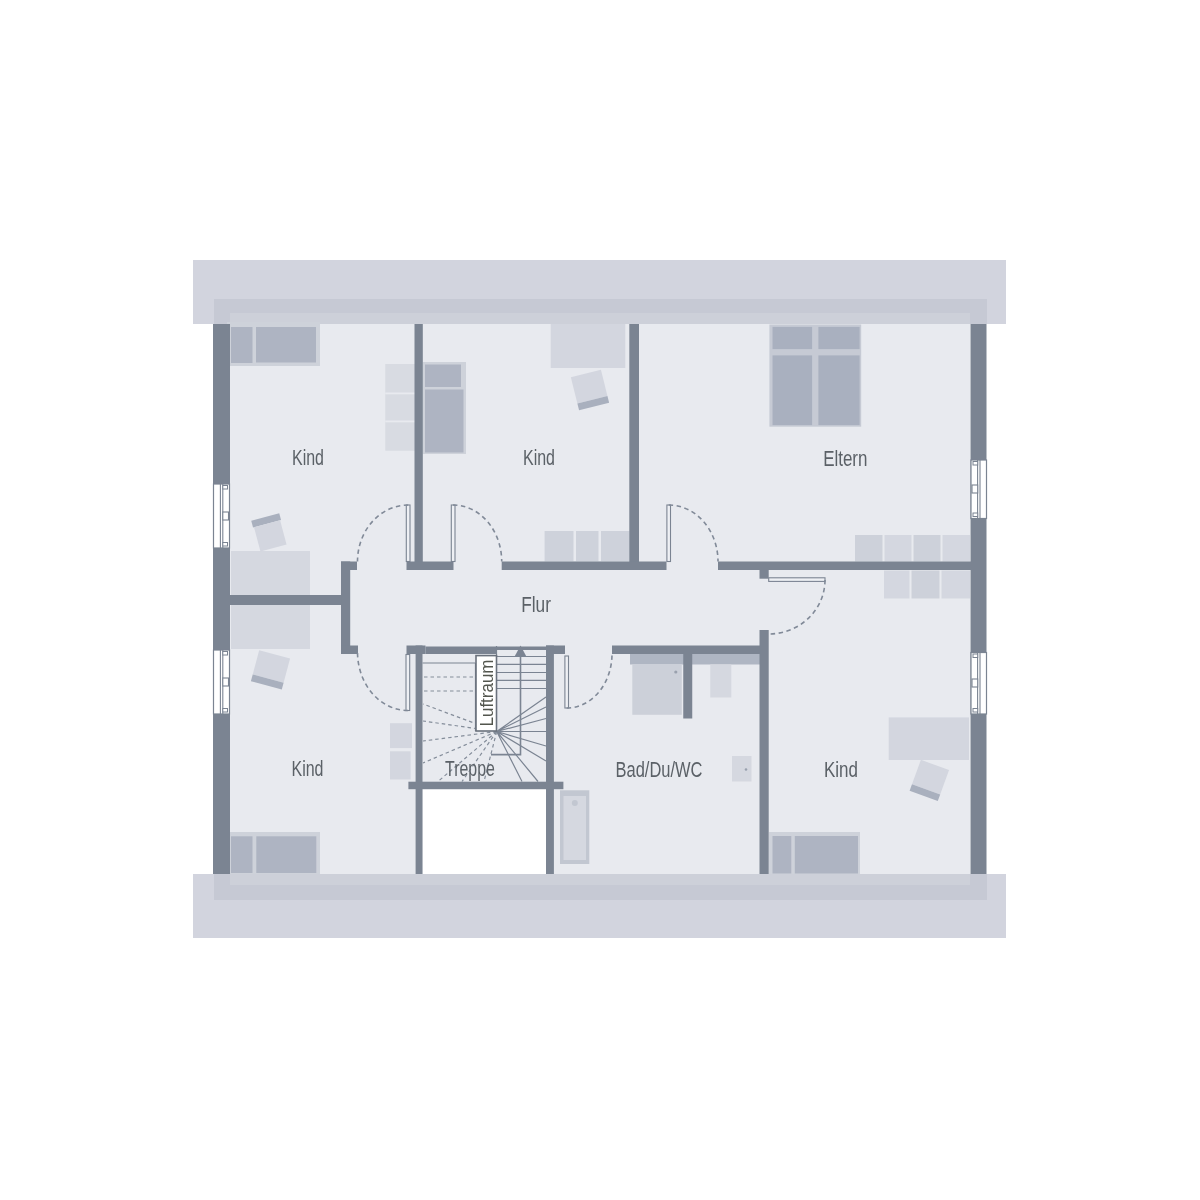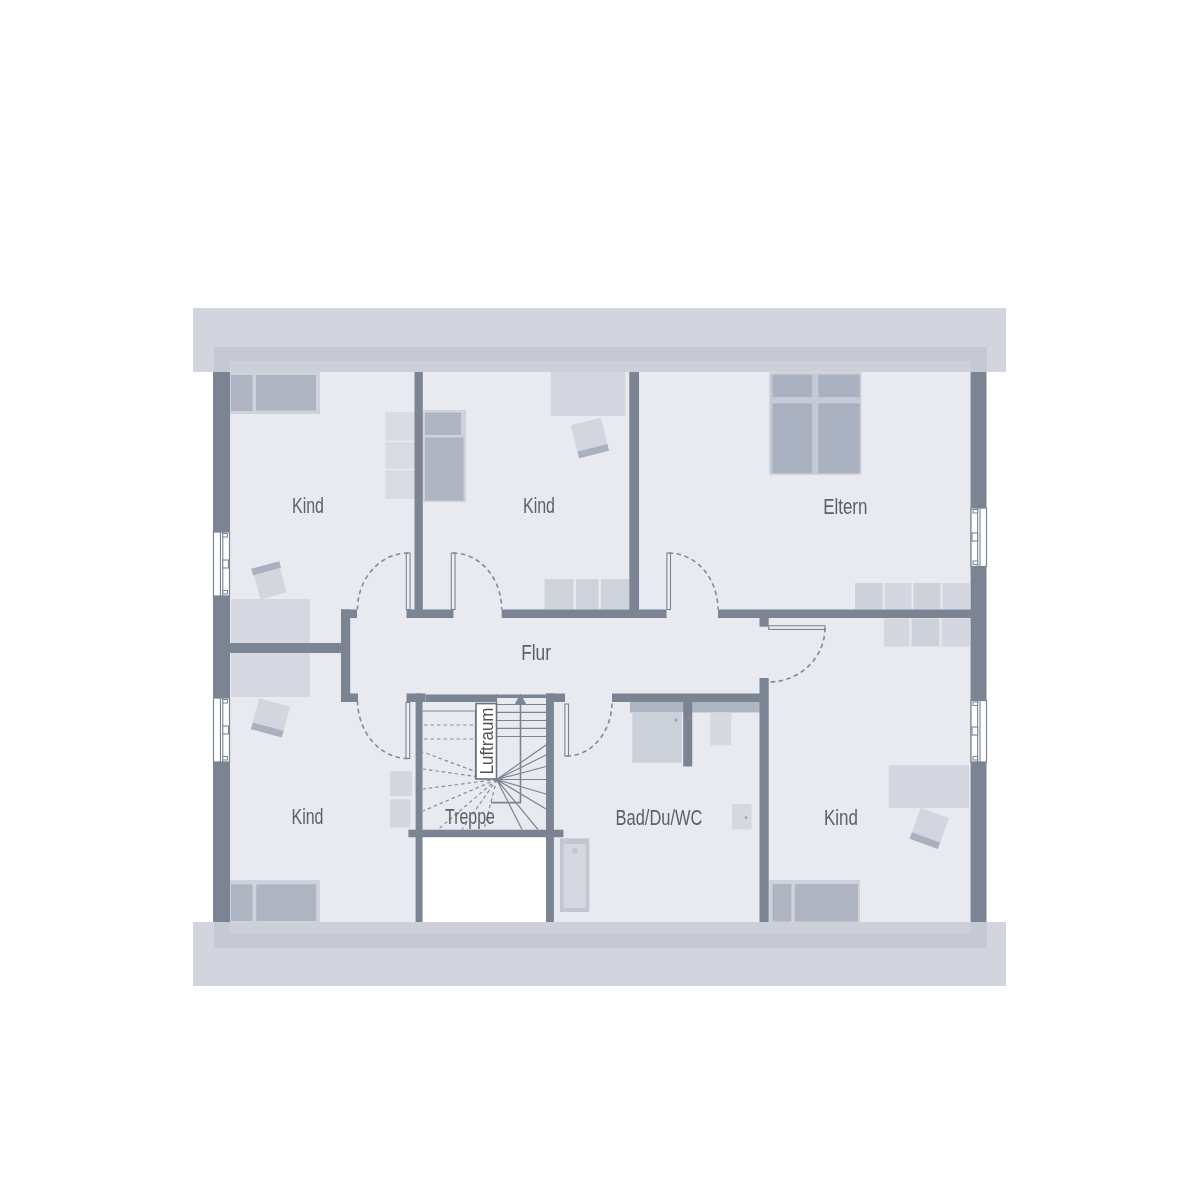--- a/index.html
+++ b/index.html
@@ -1,15 +1,15 @@
 <!DOCTYPE html>
 <html><head><meta charset="utf-8">
 <style>
 html,body{margin:0;padding:0;background:#fff;}
-#c{width:1200px;height:1112px;position:relative;margin-top:48px;}
+#c{width:1200px;height:1112px;position:relative;}
 svg{position:absolute;top:0;left:0;}
 </style></head>
 <body>
 <div id="c">
 <svg width="1200" height="1200" viewBox="0 0 1200 1200" font-family="Liberation Sans, sans-serif">
 <rect x="0" y="0" width="1200" height="1200" fill="#ffffff"></rect>
 
 <rect x="193" y="260" width="813" height="64" fill="#d2d4de"></rect>
 <rect x="214" y="299" width="773" height="25" fill="#c6c9d4"></rect>
 <rect x="230" y="313" width="740" height="11" fill="#cdd0d9"></rect>

